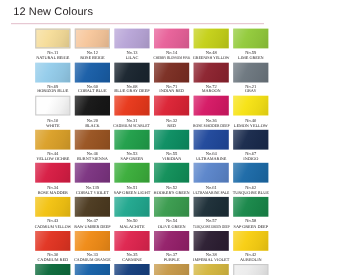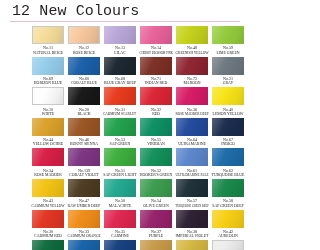--- a/index.html
+++ b/index.html
@@ -20,28 +20,27 @@
     height: 250px;
     background: #ffffff;
     box-sizing: border-box;
   }
 
   
   #header {
     padding: 5px 0 0 12px;
   }
   #page-title {
-    font-size: 15px;
+    font-size: 10px;
     font-weight: 400;
     color: #231f20;
     letter-spacing: 0.1px;
     line-height: 13px;
     margin: 0;
     white-space: nowrap;
-    font-family: Liberation Mono, monospace;
   }
   #title-rule {
     margin: 3px 10px 0 10px;
     height: 1px;
     background: linear-gradient(to right, #e7c3cf 0%, #dcaebd 60%, #e9cdd6 100%);
   }
 
   
   #swatch-grid {
     margin: 4px 0 0 0;

